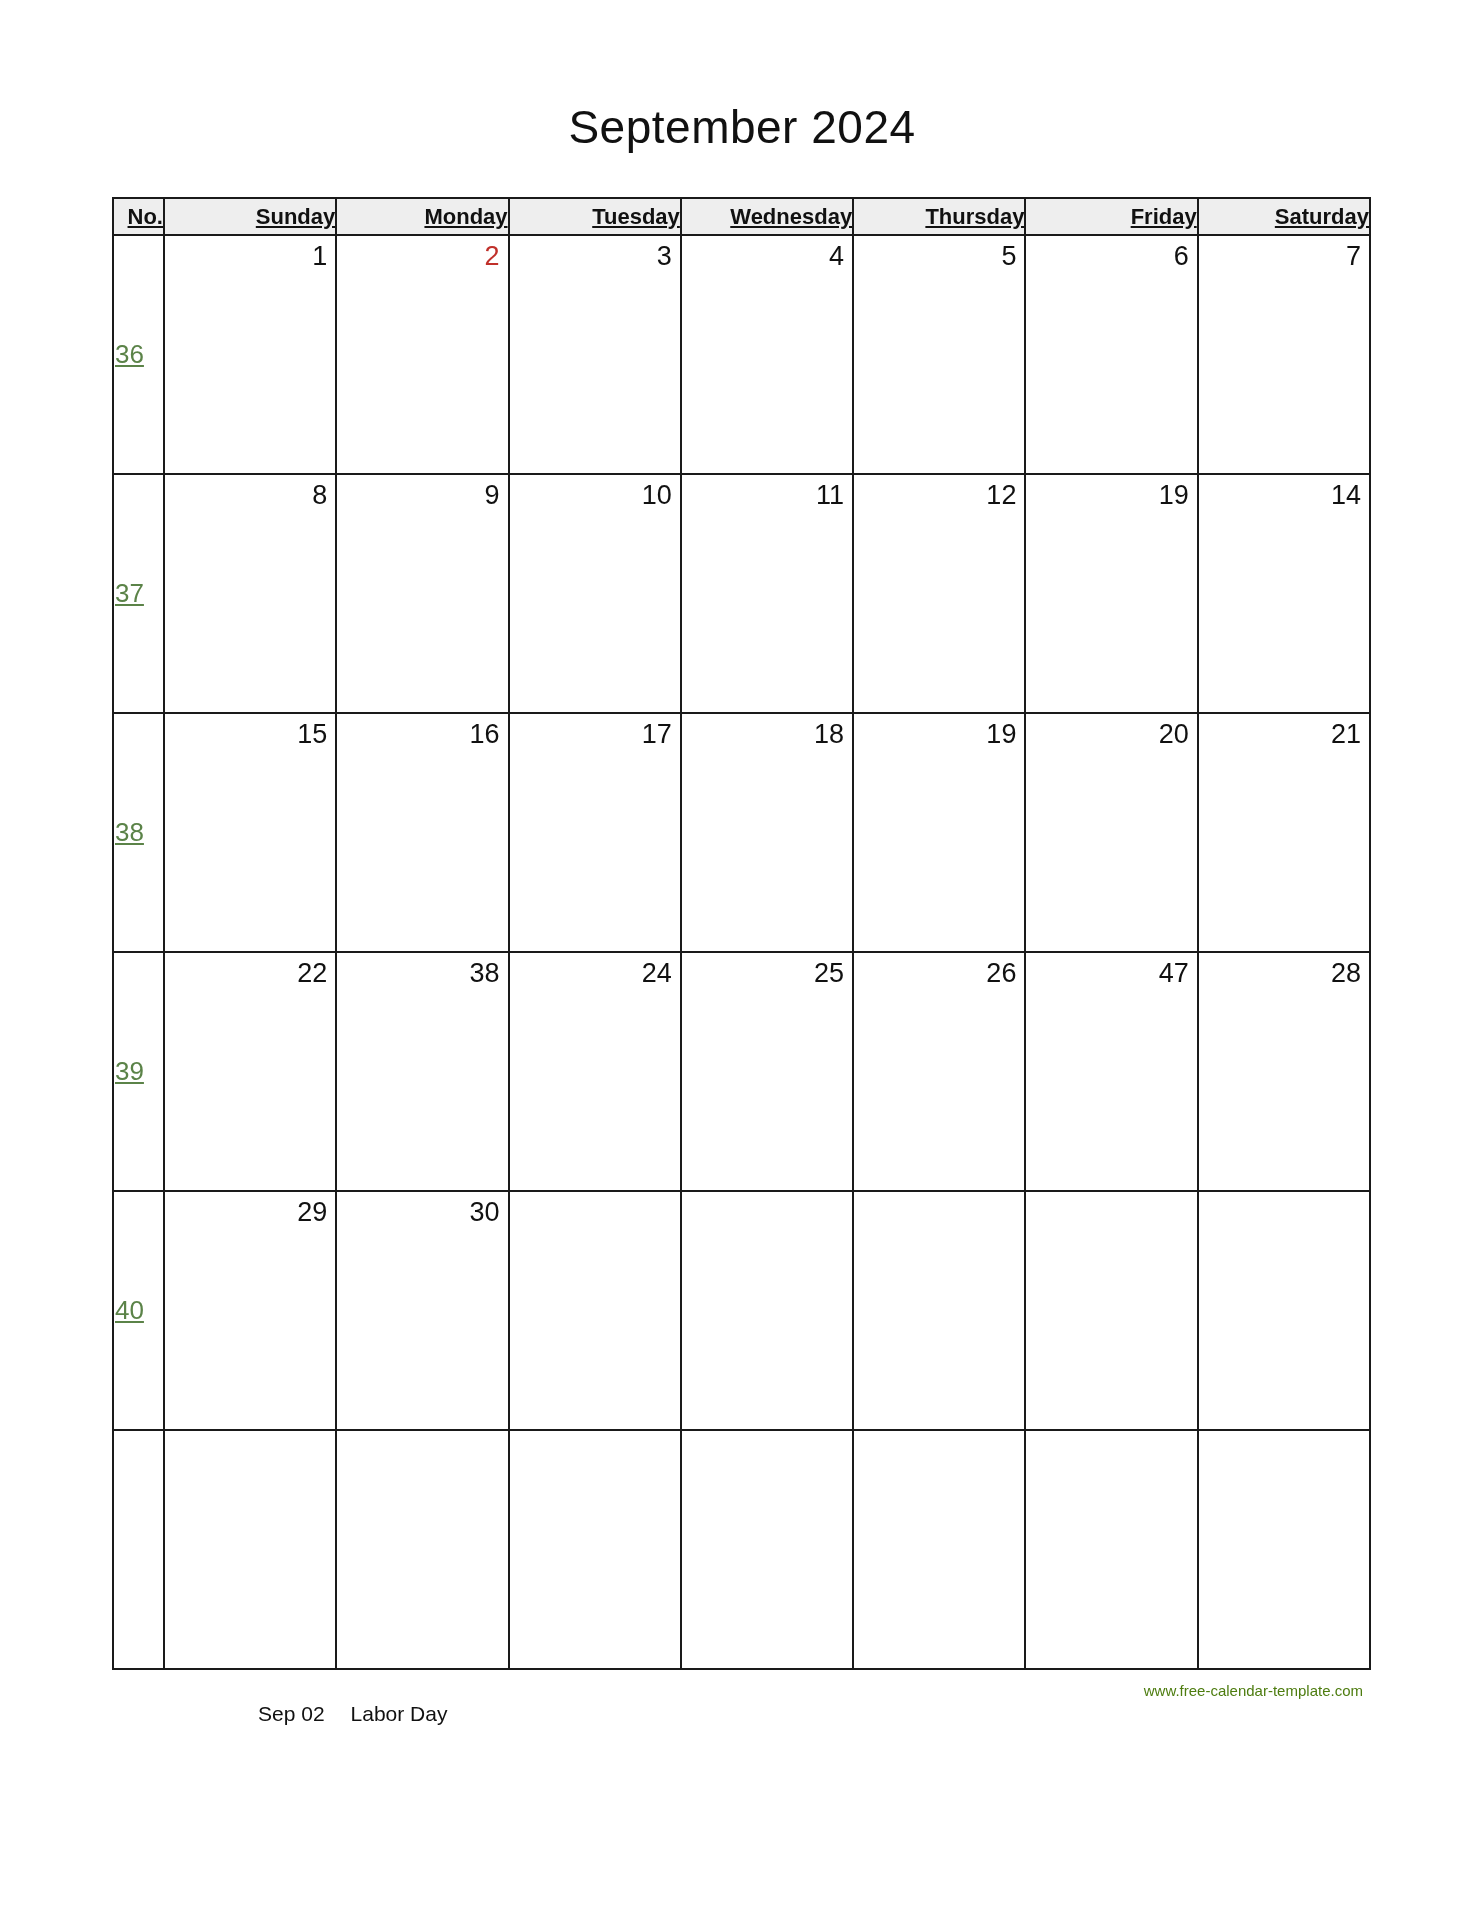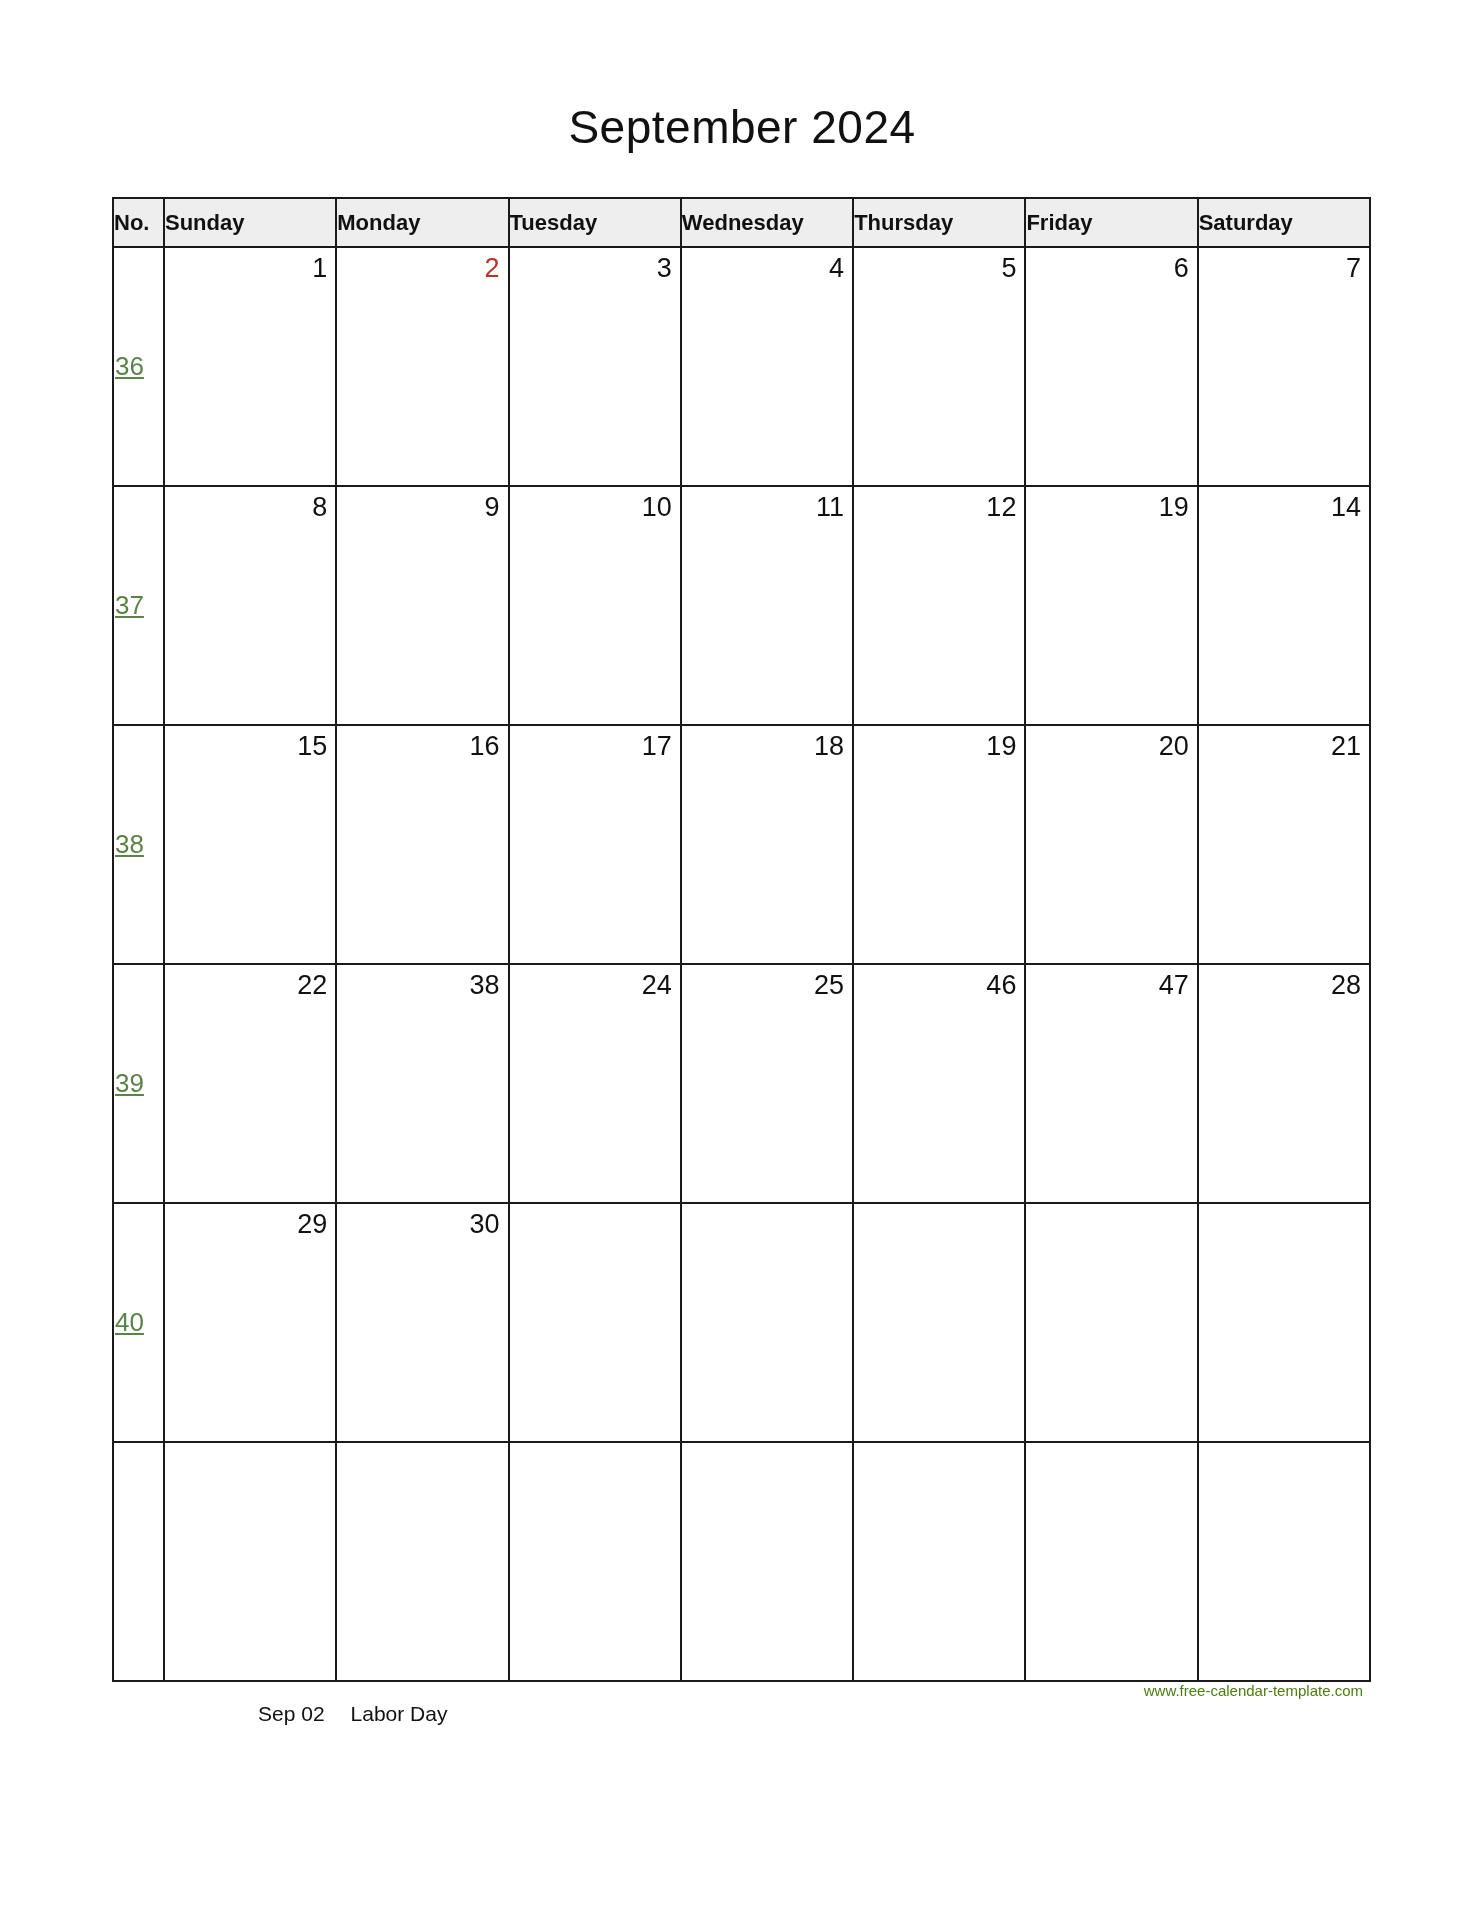--- a/index.html
+++ b/index.html
@@ -25,21 +25,21 @@
     position:absolute;left:112px;top:197px;width:1259px;
     border-collapse:collapse;table-layout:fixed;
   }
   table.calendar th, table.calendar td{
     border:2px solid var(--border);
     overflow:hidden;
   }
   table.calendar th{
     background:var(--header-bg);
     height:31px;font-size:22px;font-weight:bold;
-    text-align:left;padding:8px 0;
+    text-align:right;padding:2px 0;text-decoration:underline;
   }
   table.calendar col.weekcol{width:51px;}
   tbody td{height:235px;vertical-align:top;background:#fff;}
   td.weekno{
     vertical-align:middle;text-align:left;
     font-size:26px;color:var(--green);text-decoration:underline;
   }
   td.day{text-align:right;}
   .daynum{
     display:inline-block;padding:4px 7px 0 0;
@@ -114,21 +114,21 @@
         <td class="day"><span class="daynum">19</span></td>
         <td class="day"><span class="daynum">20</span></td>
         <td class="day"><span class="daynum">21</span></td>
       </tr>
       <tr>
         <td class="weekno">39</td>
         <td class="day"><span class="daynum">22</span></td>
         <td class="day"><span class="daynum">38</span></td>
         <td class="day"><span class="daynum">24</span></td>
         <td class="day"><span class="daynum">25</span></td>
-        <td class="day"><span class="daynum">46</span></td>
+        <td class="day"><span class="daynum">26</span></td>
         <td class="day"><span class="daynum">47</span></td>
         <td class="day"><span class="daynum">28</span></td>
       </tr>
       <tr>
         <td class="weekno">40</td>
         <td class="day"><span class="daynum">29</span></td>
         <td class="day"><span class="daynum">30</span></td>
         <td class="day"></td>
         <td class="day"></td>
         <td class="day"></td>

